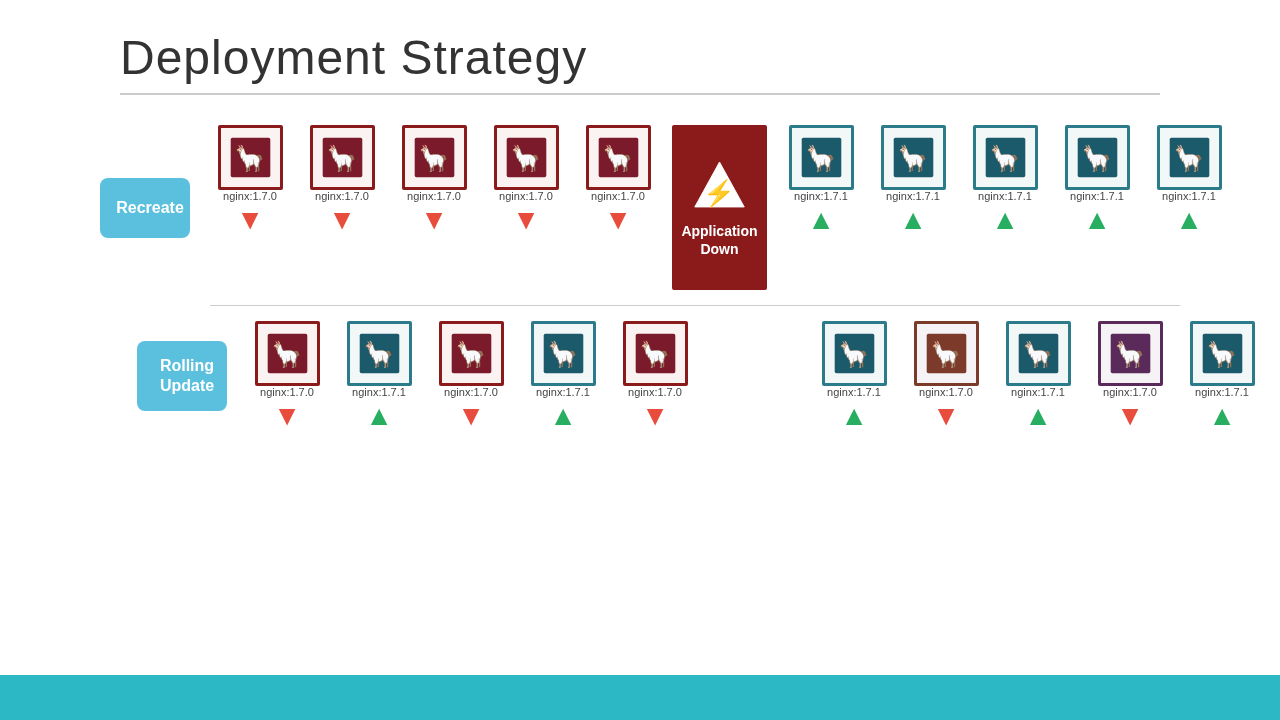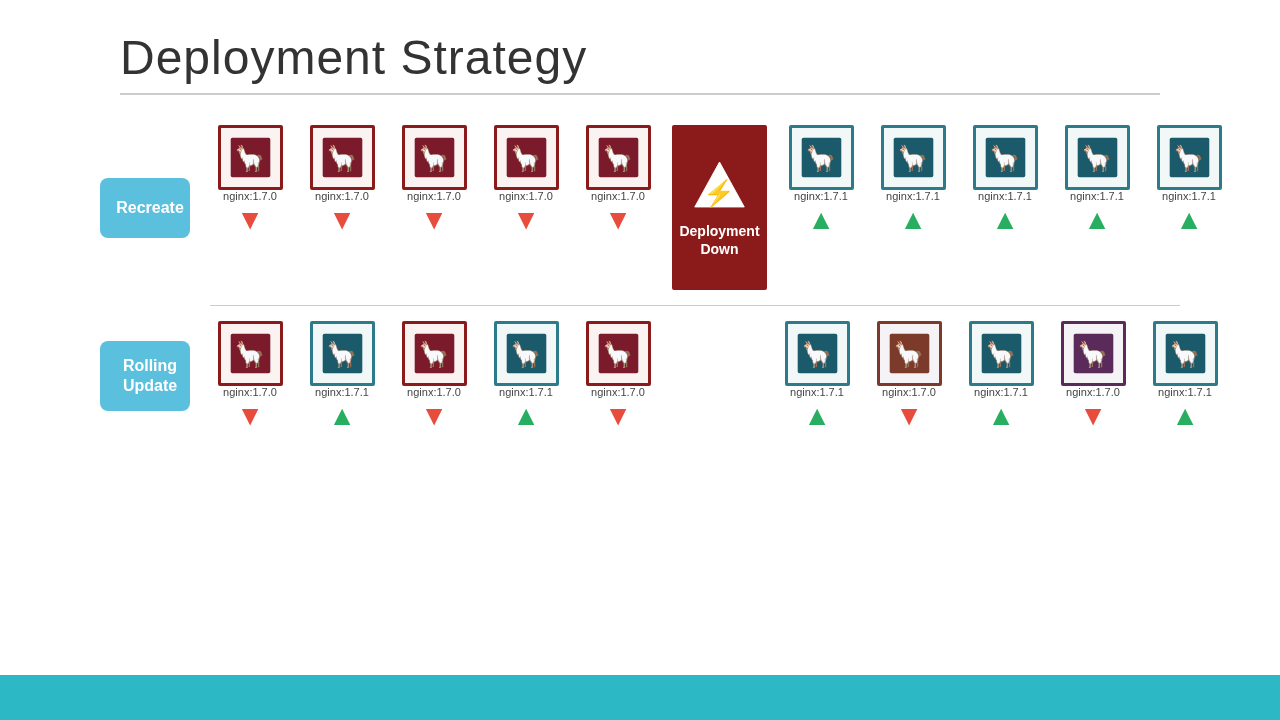--- a/index.html
+++ b/index.html
@@ -245,21 +245,21 @@
           <div class="pod-arrow arrow-down">▼</div>
         </div>
 
         <div class="app-down-block">
           <div class="warning-triangle">
             <svg viewBox="0 0 60 55" xmlns="http://www.w3.org/2000/svg">
               <polygon points="30,3 57,52 3,52" fill="white" stroke="white" stroke-width="1"></polygon>
               <text x="30" y="47" text-anchor="middle" font-size="28" fill="#8b1a1a" font-weight="bold">⚡</text>
             </svg>
           </div>
-          <span>Deployment</span>
+          <span>Application</span>
           <span>Down</span>
         </div>
 
         <div class="pod-item">
           <div class="pod-icon teal-border">
             <svg class="k8s-icon" viewBox="0 0 50 50">
                 <rect x="3" y="3" width="44" height="44" fill="#1a5a6b" rx="2"></rect>
                 <text x="25" y="35" text-anchor="middle" font-size="28">🦙</text>
               </svg>
           </div>
@@ -305,21 +305,21 @@
           </div>
           <div class="pod-label">nginx:1.7.1</div>
           <div class="pod-arrow arrow-up">▲</div>
         </div>
       </div>
     </div>
 
     <div class="row-divider" style="margin-left: 110px;"></div>
 
     <div class="strategy-row">
-      <div class="row-label" style="height:70px;">
+      <div class="row-label" style="height:70px;margin-left:37px;">
         <span>Rolling<br>Update</span>
       </div>
 
       <div class="pods-container">
 
         <div class="pod-item">
           <div class="pod-icon red-border">
             <svg class="k8s-icon" viewBox="0 0 50 50">
                 <rect x="3" y="3" width="44" height="44" fill="#7b1a2a" rx="2"></rect>
                 <text x="25" y="35" text-anchor="middle" font-size="28">🦙</text>

